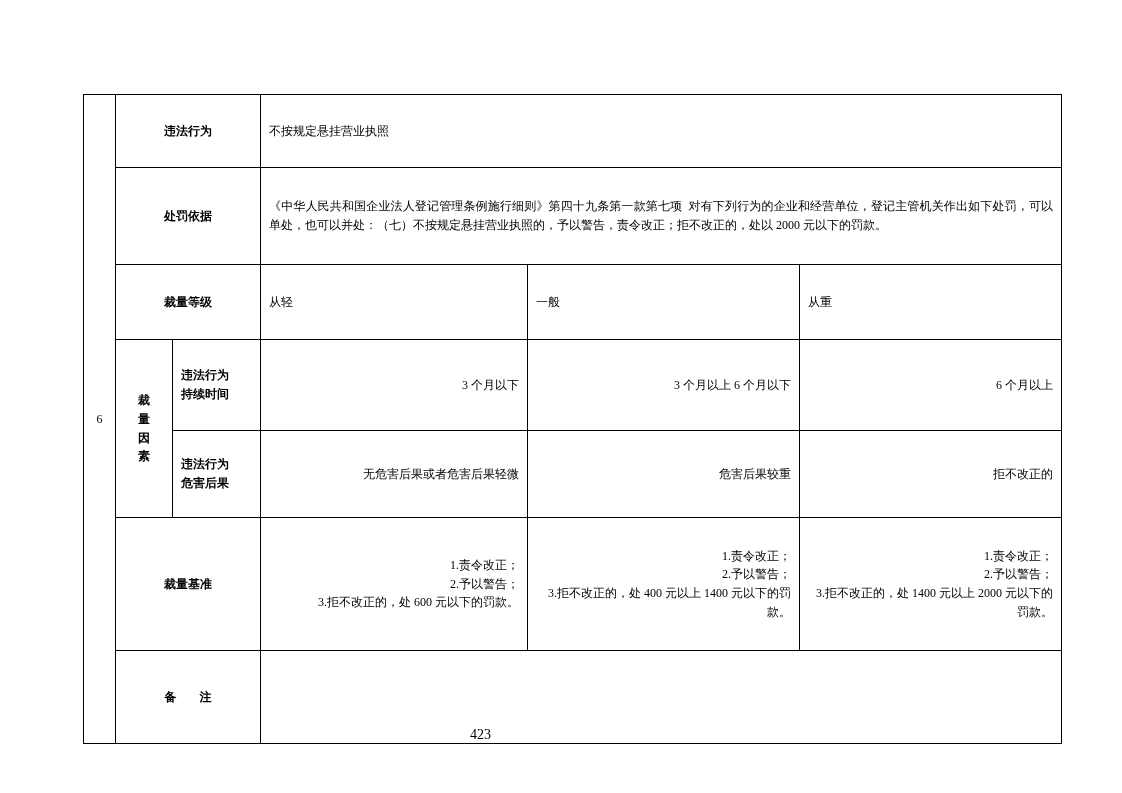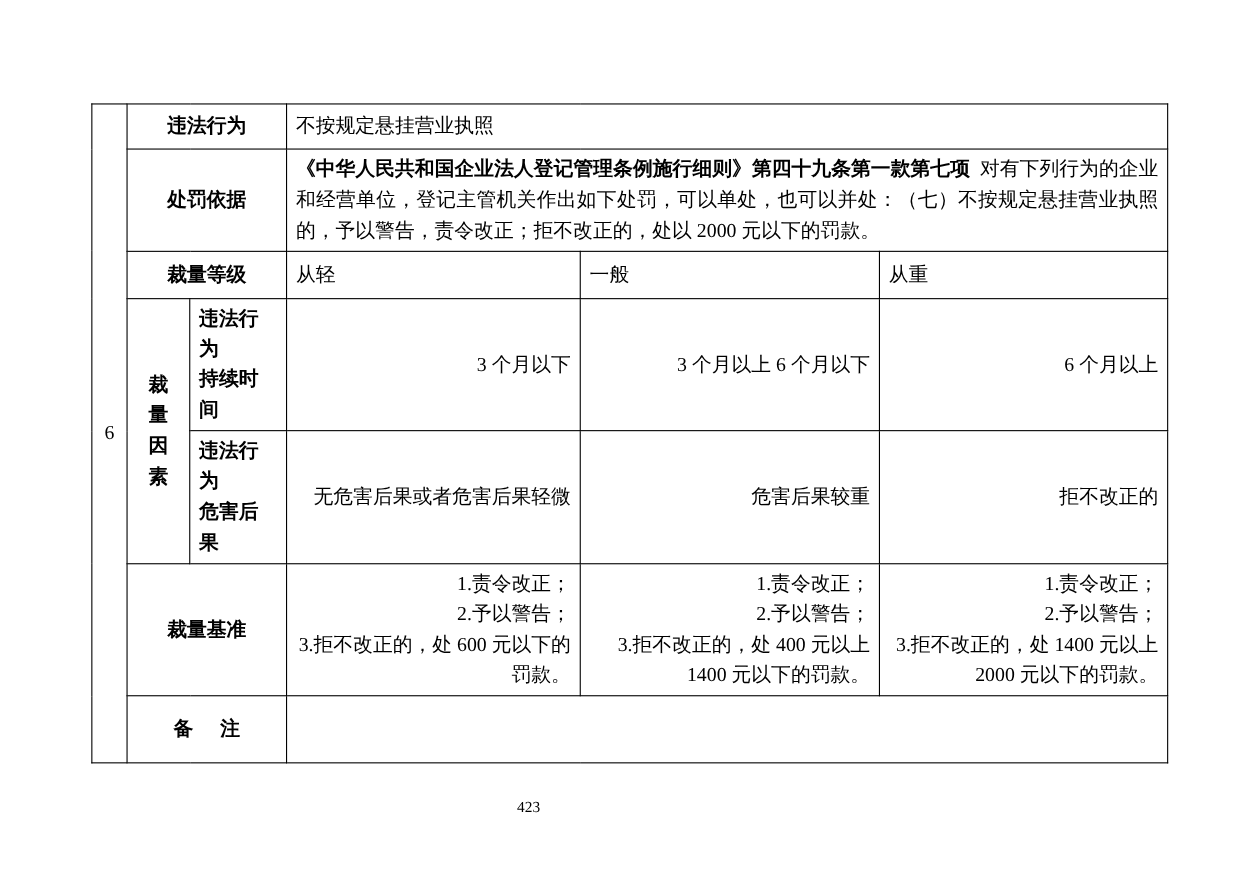--- a/index.html
+++ b/index.html
@@ -26,23 +26,23 @@
     position: absolute;
     left: 83px;
     top: 94px;
     width: 958px;
     border-collapse: collapse;
     table-layout: fixed;
   }
   table.doc-table td {
     border: 1px solid #000000;
     vertical-align: middle;
-    font-size: 18px;
+    font-size: 12px;
     line-height: 1.55;
-    padding: 4px 8px;
+    padding: 20px 8px;
   }
   .c-index {
     width: 32px;
     text-align: center;
     font-size: 15px;
   }
   .c-label1 {
     width: 57px;
     text-align: center;
     font-weight: bold;
@@ -73,21 +73,21 @@
   }
   .cell-left {
     text-align: right;
   }
   .body-text {
     text-align: justify;
     line-height: 1.62;
     font-size: 14.5px;
   }
   .body-text b {
-    font-weight: bold;
+    font-weight: normal;
   }
   .multi-line {
     line-height: 1.55;
   }
   .multi-line div {
     white-space: normal;
   }
   .top-align {
     vertical-align: top;
   }

